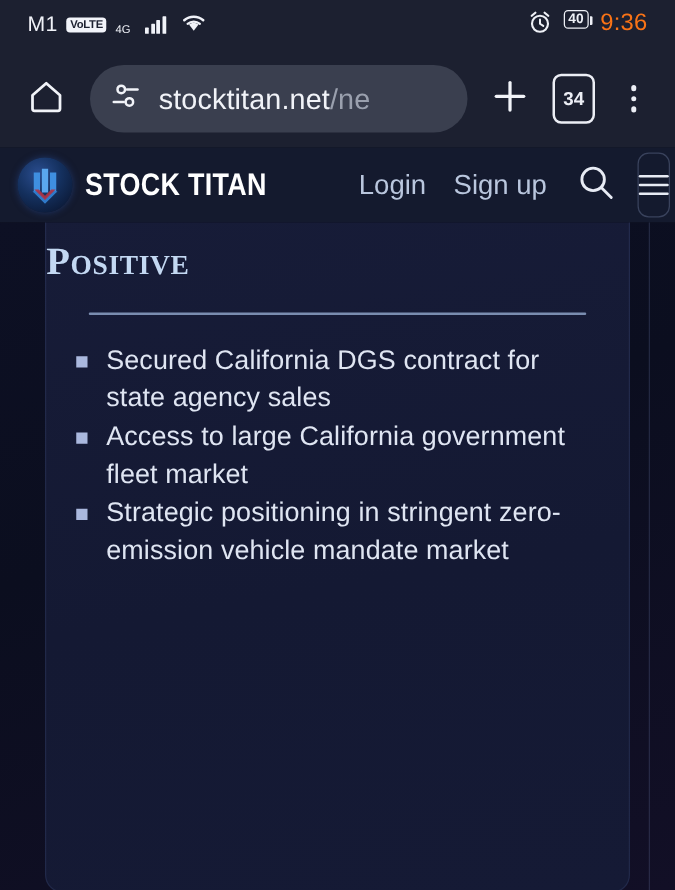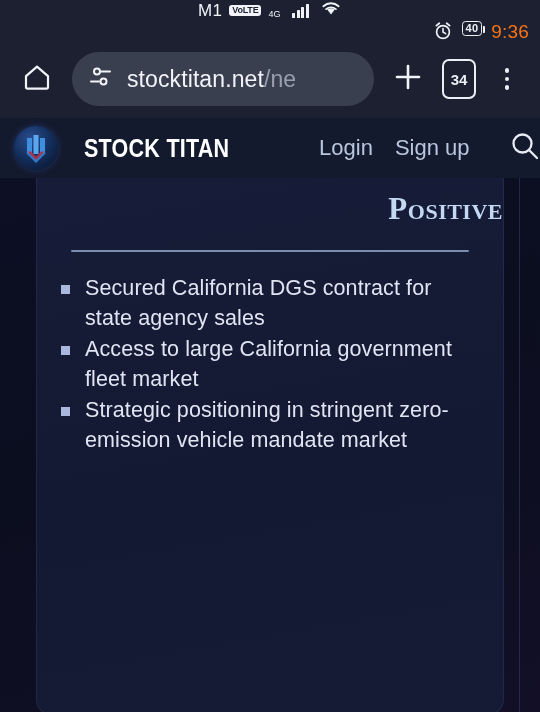--- a/index.html
+++ b/index.html
@@ -7,21 +7,21 @@
     width:540px; height:712px;
     background:#0b0d1a;
     font-family:"Liberation Sans", sans-serif;
     overflow:hidden;
   }
   .device { position:relative; width:540px; height:712px; background:#0a0c18; }
 
   
   .statusbar{
     height:40px; background:#1c2030; display:flex; align-items:center;
-    padding:0 11px; color:#eef0f6; font-size:17px; position:relative;flex-direction:column;
+    padding:0 22px; color:#eef0f6; font-size:17px; position:relative;
   }
   .sb-left{ display:flex; align-items:center; gap:7px; }
   .carrier{ font-size:17px; letter-spacing:.3px; color:#f0f2f8; }
   .volte{
     background:#f2f4fa; color:#1c2030; font-size:9px; font-weight:bold;
     border-radius:3px; padding:1px 3px; letter-spacing:-.2px; line-height:1.1;
   }
   .net-wrap{ display:flex; align-items:flex-end; gap:1px; }
   .gen{ font-size:9px; line-height:8px; color:#f0f2f8; margin-right:11px; }
   .bars{ display:flex; align-items:flex-end; gap:1.5px; height:14px; }
@@ -61,21 +61,21 @@
     display:flex; align-items:center; justify-content:center;
     font-size:15px; font-weight:bold; color:#eceef5;
   }
   .menu-btn{ width:34px; height:40px; display:flex; flex-direction:column;
     align-items:center; justify-content:center; gap:4px; }
   .menu-btn i{ width:4.5px; height:4.5px; border-radius:50%; background:#eceef5; display:block; }
 
   
   .siteheader{
     height:60px; background:#141a2e; display:flex; align-items:center;
-    padding:0 14px; gap:16px; position:relative; overflow:hidden;
+    padding:0 14px; gap:0px; position:relative; overflow:hidden;
   }
   .logo-sphere{
     width:44px; height:44px; border-radius:50%; flex:none;
     background:radial-gradient(circle at 38% 30%, #2a4d8f 0%, #14305e 45%, #081026 100%);
     position:relative; overflow:hidden; box-shadow:0 0 6px rgba(40,80,160,.5);
   }
   .logo-sphere svg{ position:absolute; left:0; top:0; }
   .brand{
     color:#ffffff; font-size:25px; font-weight:bold; letter-spacing:.3px;
     margin-left:10px; font-family:"Liberation Sans Narrow","Liberation Sans",sans-serif;
@@ -99,21 +99,21 @@
   }
   .card{
     position:absolute; left:36px; width:468px; border-radius:14px;
   }
   .card-positive{
     top:-14px; height:550px;
     background:linear-gradient(170deg,#171c38 0%,#141933 55%,#151a35 100%);
     border:1px solid rgba(90,110,170,.18);
   }
   .card-title{
-    text-align:right; margin-top:26px;
+    text-align:left; margin-top:26px;
     font-family:"Liberation Serif", serif; font-weight:bold;
     font-variant:small-caps; letter-spacing:.5px;
   }
   .title-positive{ color:#c3d8f2; font-size:31px; }
   .divider{ height:2px; margin:23px 34px 0; border-radius:1px; }
   .div-positive{ background:#7a8db0; }
   .bullets{ margin:22px 36px 4px 22px; list-style:none; }
   .bullets li{
     position:relative; padding-left:26px; margin-bottom:2px;
     font-size:21.5px; line-height:29.5px; color:#dfe5f2; letter-spacing:.1px;

